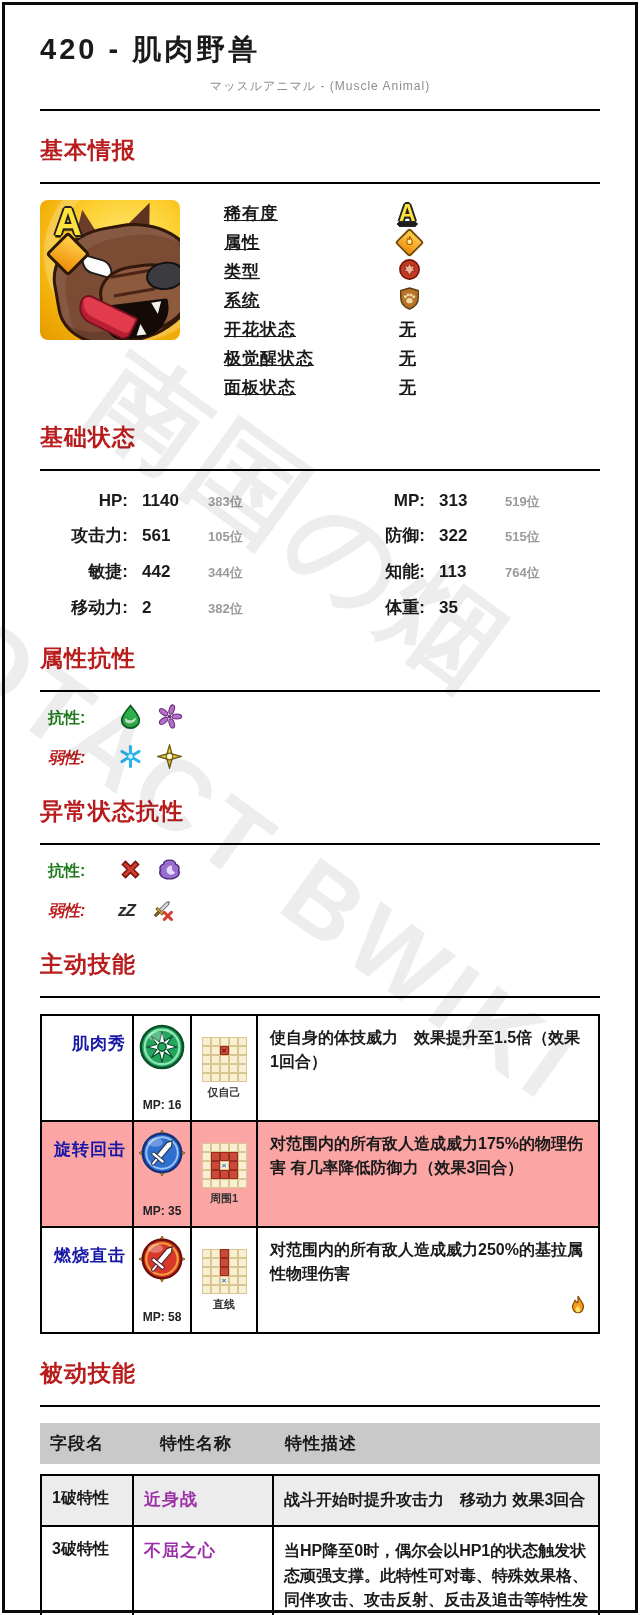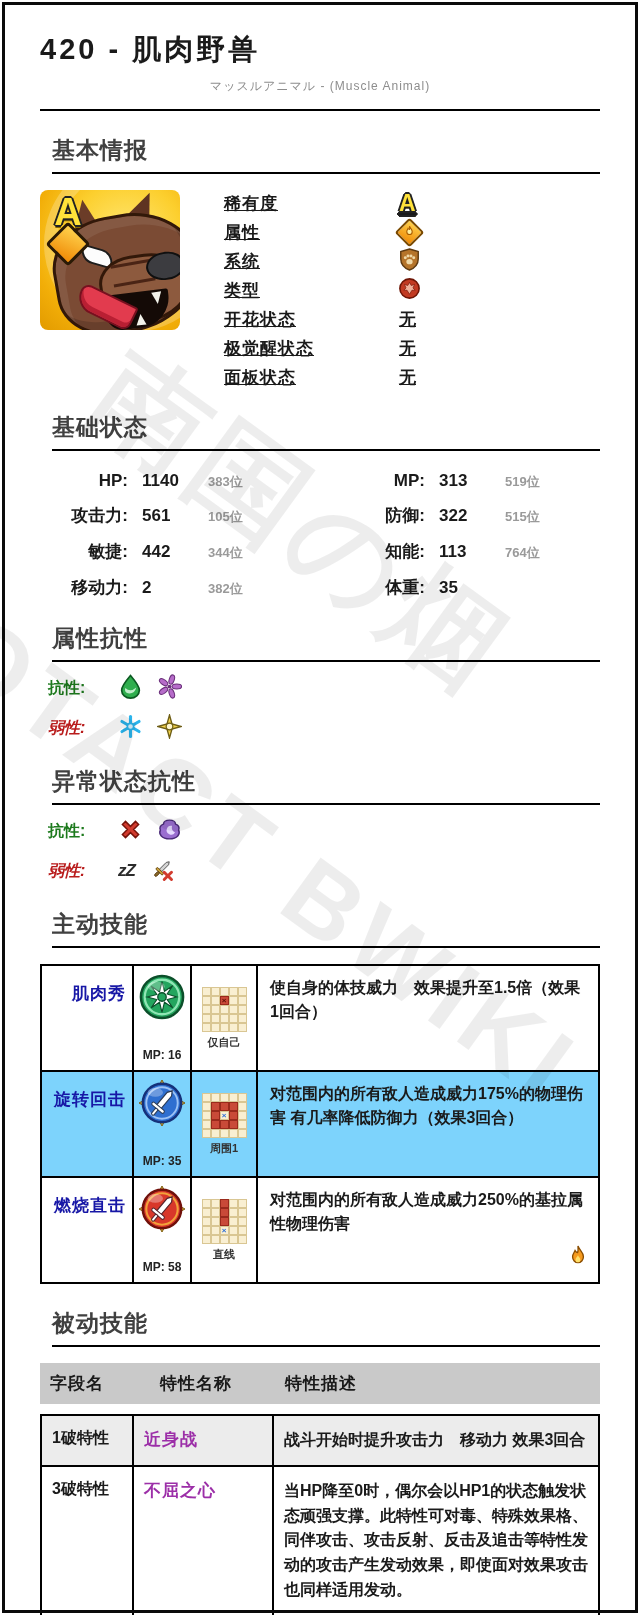--- a/index.html
+++ b/index.html
@@ -17,22 +17,22 @@
 
   .content{position:absolute;inset:0;padding:22px 40px 14px 40px;z-index:1;
            display:flex;flex-direction:column;}
 
   
   .title{font-size:29px;font-weight:bold;text-align:left;letter-spacing:3px;margin-top:8px;}
   .subtitle{font-size:12px;color:#8d8d8d;text-align:center;margin-top:8px;letter-spacing:1px;}
   .title-rule{border:none;border-top:2px solid #000;margin:14px 0 0 0;}
 
   
-  h2.sec{font-size:23px;font-weight:bold;color:#404040;margin:24px 0 0 12px;
-         padding-bottom:6px;border-bottom:2px solid #000;letter-spacing:1px;}
+  h2.sec{font-size:23px;font-weight:bold;color:#b91c1c;margin:24px 0 0 0;
+         padding-bottom:16px;border-bottom:2px solid #000;letter-spacing:1px;}
 
   
   .binfo{display:flex;gap:44px;margin-top:16px;}
   .portrait{width:140px;height:140px;border-radius:8px;position:relative;overflow:hidden;flex:none;
     background:radial-gradient(circle at 62% 35%,#ffe979 0%,#fccf2e 45%,#f2ae08 75%,#e29a00 100%);}
   .p-ring{position:absolute;width:150px;height:150px;border:13px solid rgba(255,255,255,0.22);
     border-radius:50%;right:-40px;top:-34px;}
   .p-ear{position:absolute;width:0;height:0;border-left:12px solid transparent;border-right:16px solid transparent;
     border-bottom:34px solid #5e3322;top:2px;right:22px;transform:rotate(26deg);}
   .p-ear2{position:absolute;width:0;height:0;border-left:16px solid transparent;border-right:10px solid transparent;
@@ -86,21 +86,21 @@
   .rl.green{color:#1d7a1d;}
   .rl.red{color:#b91c1c;font-style:italic;}
   .res-icons{display:flex;gap:14px;align-items:center;}
   .zz{font-size:17px;font-weight:900;font-style:italic;color:#2c2c2c;letter-spacing:-1px;
       text-shadow:1px 1px 0 #fff,-1px -1px 0 #fff;}
 
   
   .skill-table{margin-top:16px;border:2px solid #000;}
   .skill-row{display:grid;grid-template-columns:92px 58px 66px 1fr;border-bottom:2px solid #000;}
   .skill-row:last-child{border-bottom:none;}
-  .skill-row.alt{background:#7dd3fc;}
+  .skill-row.alt{background:#fca5a5;}
   .sc{border-right:2px solid #000;padding:8px 6px;}
   .sc:last-child{border-right:none;}
   .sc-name{color:#1717a6;font-size:17px;font-weight:bold;padding-top:16px;letter-spacing:1px;text-align:right;}
   .sc-icon{display:flex;flex-direction:column;align-items:center;justify-content:center;gap:4px;}
   .mp{font-size:12px;font-weight:bold;color:#222;margin-top:20px;}
   .sc-range{display:flex;flex-direction:column;align-items:center;justify-content:center;gap:3px;}
   .range-grid{display:grid;}
   .rg-cell{width:9px;height:9px;background:#f9efd2;border:1px solid #d9c693;box-sizing:border-box;
     font-size:8px;line-height:7px;text-align:center;font-weight:bold;}
   .rg-cell.red{background:#c94a38;border-color:#9a2a1c;}
@@ -167,40 +167,40 @@
       </div>
       <div class="info-row">
         <span class="lbl">属性</span>
         <span class="dia-icon">
           <svg width="13" height="13" viewBox="0 0 24 24">
               <path d="M12 3c1 4 5 6 5 10a5 5.2 0 0 1-10 0c0-2.6 1.6-3.8 2.4-6 .8 1.6 1.8 2.2 2.6 2.2.8-1.6 0-4.2 0-6.2z" fill="#fff0a0" stroke="#a85b00" stroke-width="2"></path>
             </svg>
         </span>
       </div>
       <div class="info-row">
+        <span class="lbl">类型</span>
+        <span>
+          <svg width="21" height="21" viewBox="0 0 24 24">
+              <circle cx="12" cy="12" r="11" fill="#c23a22" stroke="#6e1505" stroke-width="1.8"></circle>
+              <path d="M12 5l2 3.6 3.8-1.3-1.8 4 2.4 2.7h-3.6L12 18.6 9.2 14H5.6L8 11.3l-1.8-4L10 8.6Z" fill="#f0b09a" stroke="#7a1808" stroke-width="0.8"></path>
+            </svg>
+        </span>
+      </div>
+      <div class="info-row">
         <span class="lbl">系统</span>
         <span>
           <svg width="21" height="23" viewBox="0 0 24 26">
               <path d="M12 1 22 4v8c0 7-5 11-10 13C7 23 2 19 2 12V4Z" fill="#b5742a" stroke="#5f3a10" stroke-width="1.6"></path>
               <g fill="#f0d9a8">
                 <ellipse cx="12" cy="15.5" rx="3.6" ry="3"></ellipse>
                 <circle cx="7.2" cy="11" r="1.7"></circle>
                 <circle cx="10.3" cy="9" r="1.7"></circle>
                 <circle cx="13.7" cy="9" r="1.7"></circle>
                 <circle cx="16.8" cy="11" r="1.7"></circle>
               </g>
-            </svg>
-        </span>
-      </div>
-      <div class="info-row">
-        <span class="lbl">类型</span>
-        <span>
-          <svg width="21" height="21" viewBox="0 0 24 24">
-              <circle cx="12" cy="12" r="11" fill="#c23a22" stroke="#6e1505" stroke-width="1.8"></circle>
-              <path d="M12 5l2 3.6 3.8-1.3-1.8 4 2.4 2.7h-3.6L12 18.6 9.2 14H5.6L8 11.3l-1.8-4L10 8.6Z" fill="#f0b09a" stroke="#7a1808" stroke-width="0.8"></path>
             </svg>
         </span>
       </div>
       <div class="info-row">
         <span class="lbl">开花状态</span>
         <span class="val">无</span>
       </div>
       <div class="info-row">
         <span class="lbl">极觉醒状态</span>
         <span class="val">无</span>

